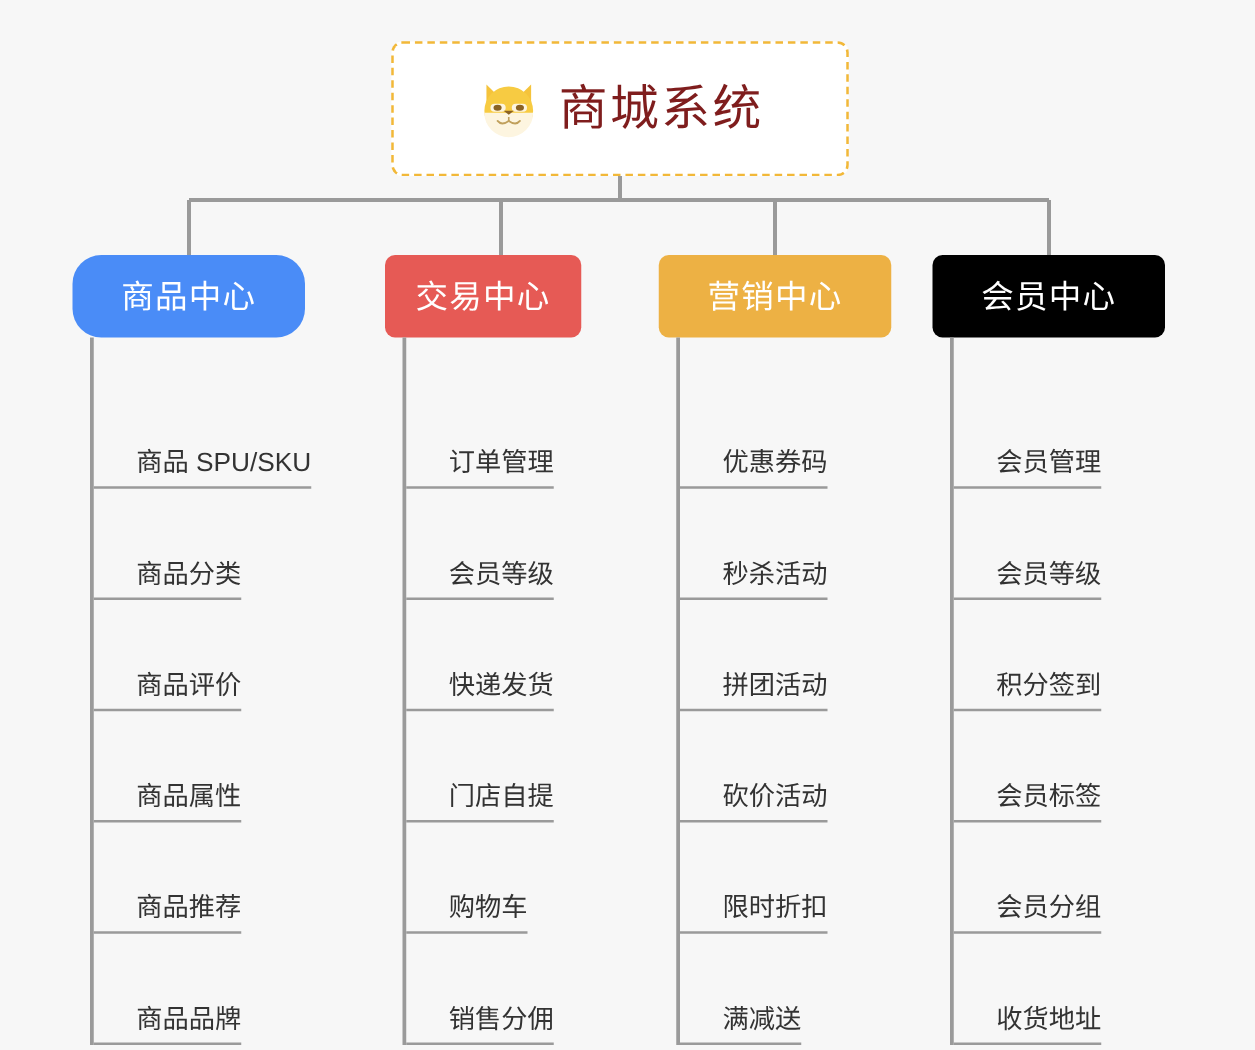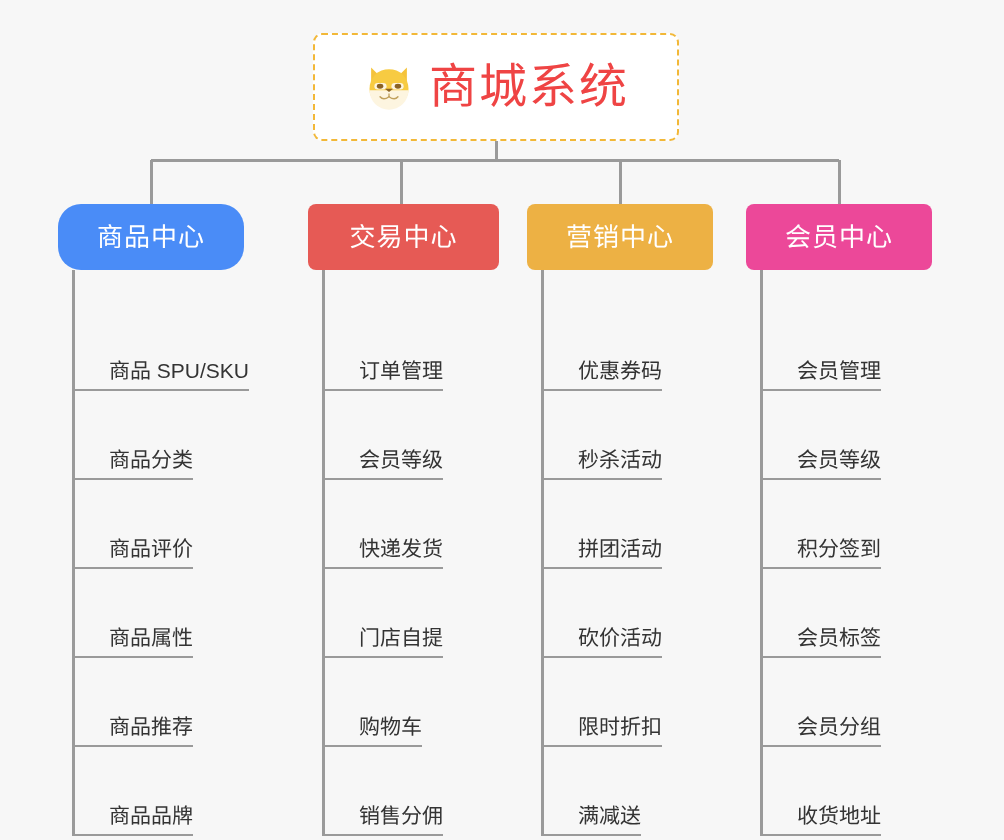--- a/index.html
+++ b/index.html
@@ -38,22 +38,22 @@
     justify-content: center;
     gap: 14px;
   }
   .root-emoji {
     width: 52px;
     height: 52px;
     display: block;
     flex: 0 0 auto;
   }
   .root-title {
-    font-size: 48px;
-    color: #ef4444;
+    font-size: 39px;
+    color: #7f1d1d;
     letter-spacing: 2px;
     line-height: 1;
     white-space: nowrap;
   }
 
   
   .connectors {
     position: absolute;
     left: 0;
     top: 0;
@@ -84,21 +84,21 @@
     display: flex;
     align-items: center;
     justify-content: center;
     color: #ffffff;
     font-size: 26px;
     letter-spacing: 1px;
     line-height: 1;
     box-sizing: border-box;
   }
   .col-0 .cat-box { width: 186px; border-radius: 23px; }
-  .col-1 .cat-box { width: 191px; }
+  .col-1 .cat-box { width: 157px; }
   .col-2 .cat-box { width: 186px; }
   .col-3 .cat-box { width: 186px; }
 
   
   .leaf-list {
     position: relative;
     margin-top: 0;
     padding-top: 32px;
     border-left: 3px solid #9a9a9a;
     margin-left: 14px;
@@ -234,21 +234,21 @@
         <div class="leaf-item">
           <span class="leaf-label">限时折扣</span>
         </div>
         <div class="leaf-item">
           <span class="leaf-label">满减送</span>
         </div>
       </div>
     </div>
 
     <div class="column col-3">
-      <div class="cat-box" style="background:#ec4899">
+      <div class="cat-box" style="background:#000000">
         <span>会员中心</span>
       </div>
       <div class="leaf-list">
         <div class="leaf-item">
           <span class="leaf-label">会员管理</span>
         </div>
         <div class="leaf-item">
           <span class="leaf-label">会员等级</span>
         </div>
         <div class="leaf-item">

